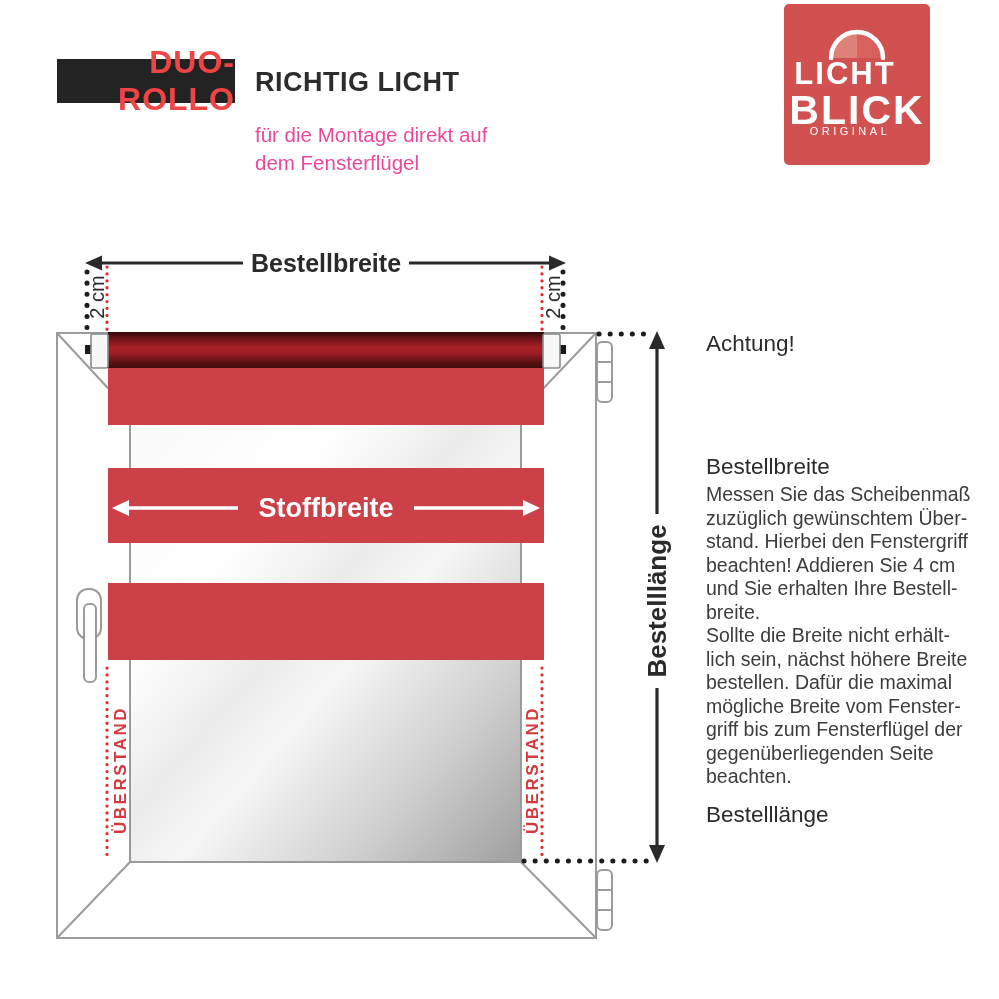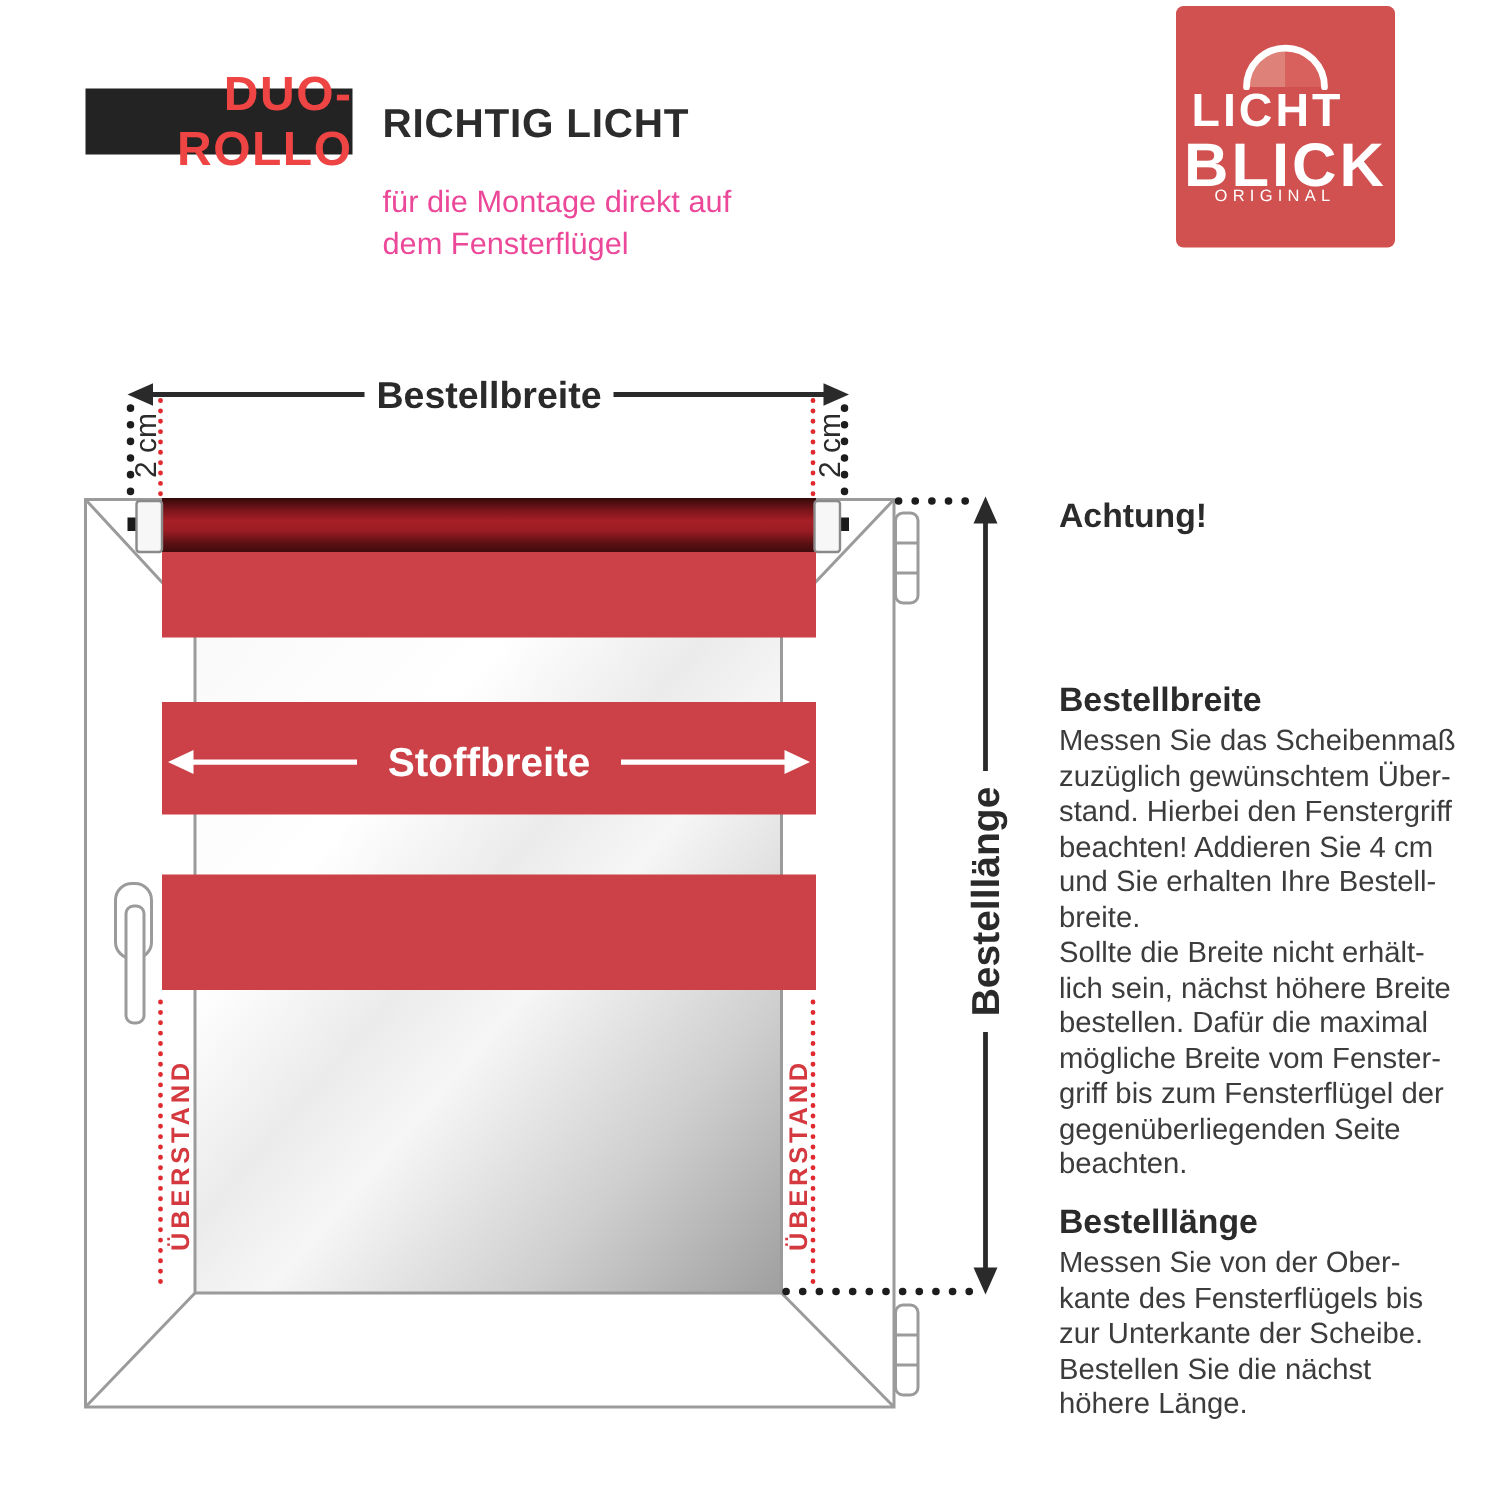--- a/index.html
+++ b/index.html
@@ -27,21 +27,21 @@
     left:784px;top:4px;width:146px;height:161px;background:#d15050;border-radius:5px;
     color:#ffffff;text-align:center;
   }
   .logo .arch{left:38px;top:16px;width:70px;height:40px;}
   .logo .l1{left:0;top:52px;width:122px;font-weight:bold;font-size:31px;letter-spacing:2px;}
   .logo .l2{left:0;top:83px;width:146px;font-weight:bold;font-size:41px;letter-spacing:2px;}
   .logo .l3{left:0;top:121px;width:132px;font-size:11px;letter-spacing:3.5px;}
 
   
   .info-section{left:706px;width:268px;}
-  .info-section h3{margin:0;font-size:22.5px;line-height:28px;font-weight:bold;color:#2b2b2b;}
+  .info-section h3{margin:0;font-size:22.5px;line-height:28px;font-weight:normal;color:#2b2b2b;}
   .info-section p{margin:2px 0 0 0;font-size:19.5px;line-height:23.5px;color:#3c3c3c;white-space:pre-line;}
 
   
   svg text{font-family:"Liberation Sans", sans-serif;}
   .lbl-black{font-weight:bold;font-size:25px;fill:#2a2a2a;}
   .lbl-white{font-weight:bold;font-size:27px;fill:#ffffff;}
   .lbl-2cm{font-size:20px;font-weight:500;fill:#2b2b2b;}
   .lbl-ueberstand{font-size:17px;font-weight:bold;fill:#d4393f;letter-spacing:2.5px;}
   .frame-line{stroke:#9b9b9b;stroke-width:2;fill:none;}
   .white-part{fill:#ffffff;stroke:#9b9b9b;stroke-width:2;}
@@ -85,25 +85,20 @@
 Sollte die Breite nicht erhält-
 lich sein, nächst höhere Breite
 bestellen. Dafür die maximal
 mögliche Breite vom Fenster-
 griff bis zum Fensterflügel der
 gegenüberliegenden Seite
 beachten.</p>
 </div>
 <div class="abs info-section" style="top:801px;">
   <h3>Bestelllänge</h3>
-  <p>Messen Sie von der Ober-
-kante des Fensterflügels bis
-zur Unterkante der Scheibe.
-Bestellen Sie die nächst
-höhere Länge.</p>
 </div>
 
 <svg class="abs" style="left:0;top:0;" width="999" height="999" viewBox="0 0 999 999">
   <defs>
     <linearGradient id="glassGrad" x1="0%" y1="0%" x2="100%" y2="100%">
       <stop offset="0%" stop-color="#f9f9f9"></stop>
       <stop offset="28%" stop-color="#ffffff"></stop>
       <stop offset="45%" stop-color="#ebebeb"></stop>
       <stop offset="56%" stop-color="#f6f6f6"></stop>
       <stop offset="78%" stop-color="#cfcfcf"></stop>

